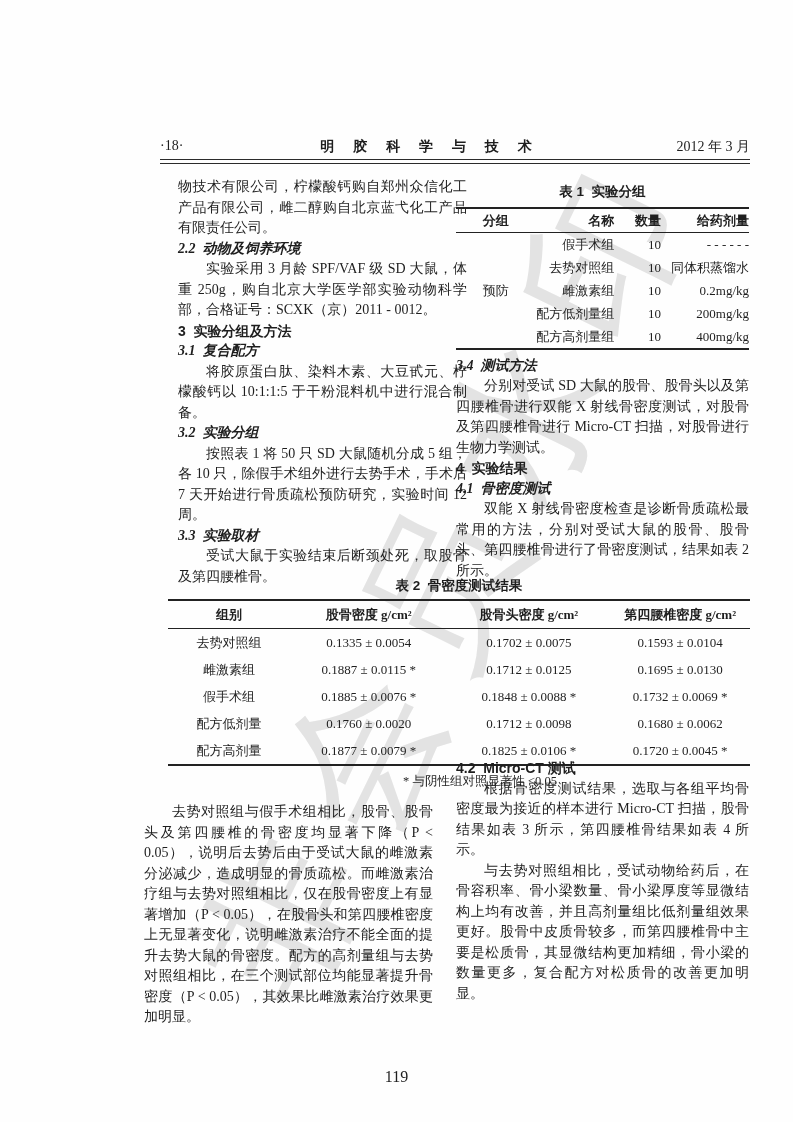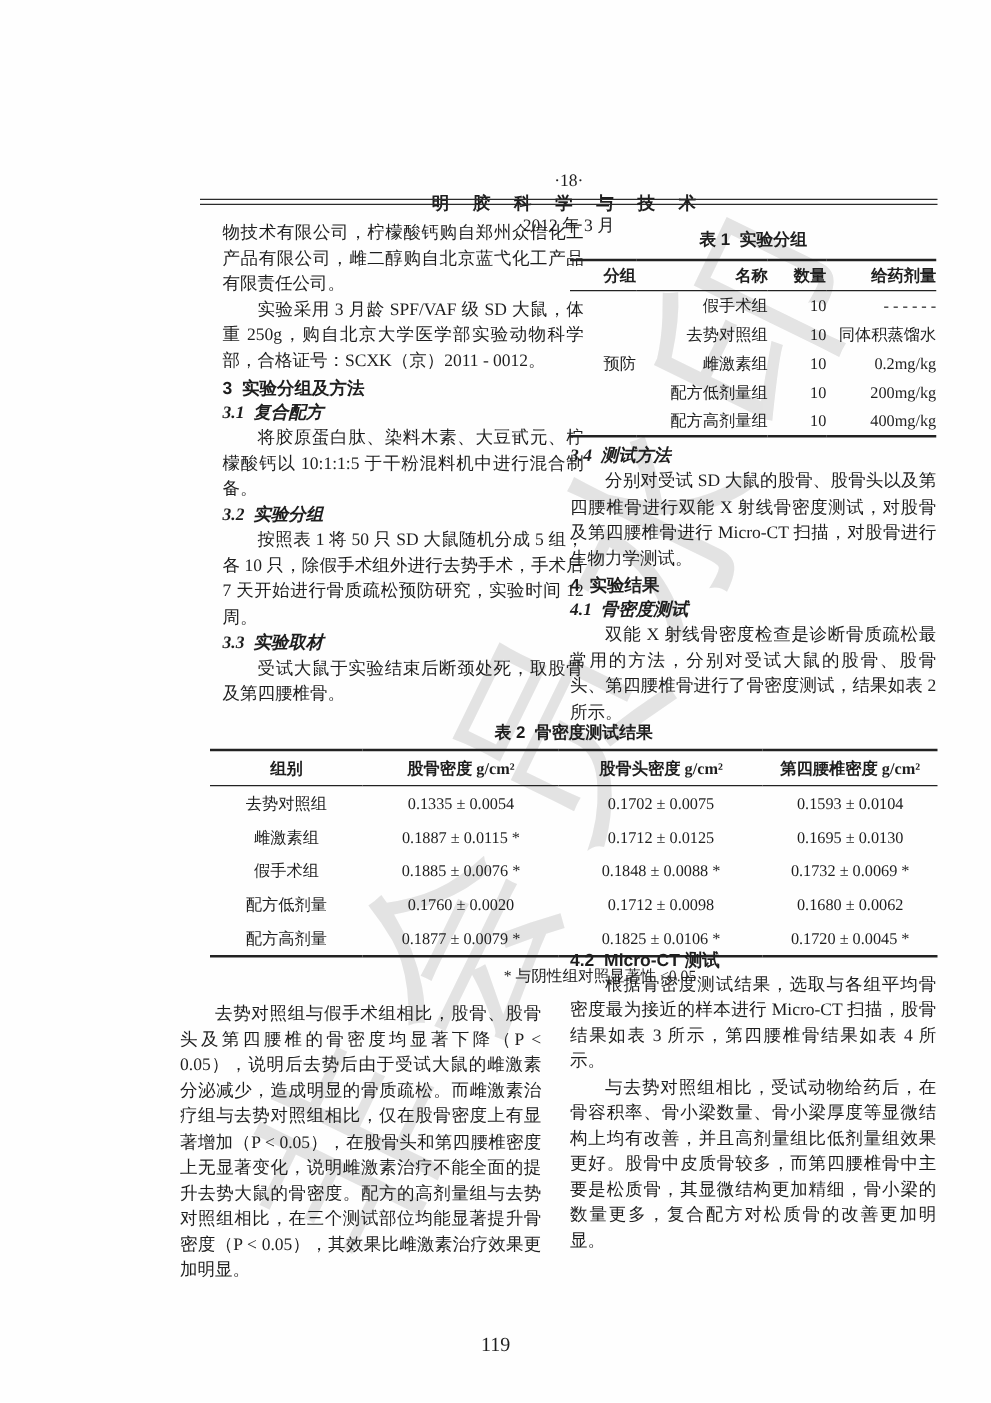--- a/index.html
+++ b/index.html
@@ -6,21 +6,21 @@
   .page{position:relative;width:793px;height:1122px;background:#fefefe;overflow:hidden;
         font-family:"Liberation Serif",serif;color:#1e1e1e;}
   .content{position:relative;z-index:2;}
   
   .watermark{position:absolute;z-index:1;left:-80px;top:470px;width:1060px;text-align:center;
              transform:rotate(-64deg);font-size:158px;letter-spacing:26px;
              color:#c9c9c9;opacity:.5;font-family:"Liberation Sans",sans-serif;
              white-space:nowrap;pointer-events:none;}
   
   .hdr{position:absolute;left:160px;top:138px;width:590px;display:flex;
-       justify-content:space-between;align-items:center;font-size:14px;flex-direction:column;}
+       justify-content:space-between;align-items:flex-start;font-size:14px;}
   .hdr .journal{letter-spacing:.55em;font-weight:bold;}
   .rule{position:absolute;left:160px;top:159px;width:590px;height:3px;
         border-top:1px solid #2b2b2b;border-bottom:1px solid #2b2b2b;}
   
   .col{position:absolute;font-size:14px;line-height:20.5px;text-align:justify;}
   .lt{left:178px;top:177px;width:289px;}
   .rt{left:456px;top:182px;width:293px;}
   .lb{left:144px;top:758px;width:289px;margin-top:44px;}
   .rb{left:456px;top:758px;width:293px;}
   p{margin:0;}
@@ -54,20 +54,21 @@
 
     <div class="hdr">
       <span>·18·</span>
       <span class="journal">明 胶 科 学 与 技 术</span>
       <span>2012 年 3 月</span>
     </div>
     <div class="rule"></div>
 
     <div class="col lt">
       <p>物技术有限公司，柠檬酸钙购自郑州众信化工产品有限公司，雌二醇购自北京蓝弋化工产品有限责任公司。</p>
+      <p class="h2">2.2&nbsp;&nbsp;动物及饲养环境</p>
       <p class="ind">实验采用 3 月龄 SPF/VAF 级 SD 大鼠，体重 250g，购自北京大学医学部实验动物科学部，合格证号：SCXK（京）2011 - 0012。</p>
       <p class="h1">3&nbsp;&nbsp;实验分组及方法</p>
       <p class="h2">3.1&nbsp;&nbsp;复合配方</p>
       <p class="ind">将胶原蛋白肽、染料木素、大豆甙元、柠檬酸钙以 10:1:1:5 于干粉混料机中进行混合制备。</p>
       <p class="h2">3.2&nbsp;&nbsp;实验分组</p>
       <p class="ind">按照表 1 将 50 只 SD 大鼠随机分成 5 组，各 10 只，除假手术组外进行去势手术，手术后 7 天开始进行骨质疏松预防研究，实验时间 12 周。</p>
       <p class="h2">3.3&nbsp;&nbsp;实验取材</p>
       <p class="ind">受试大鼠于实验结束后断颈处死，取股骨及第四腰椎骨。</p>
     </div>
 

